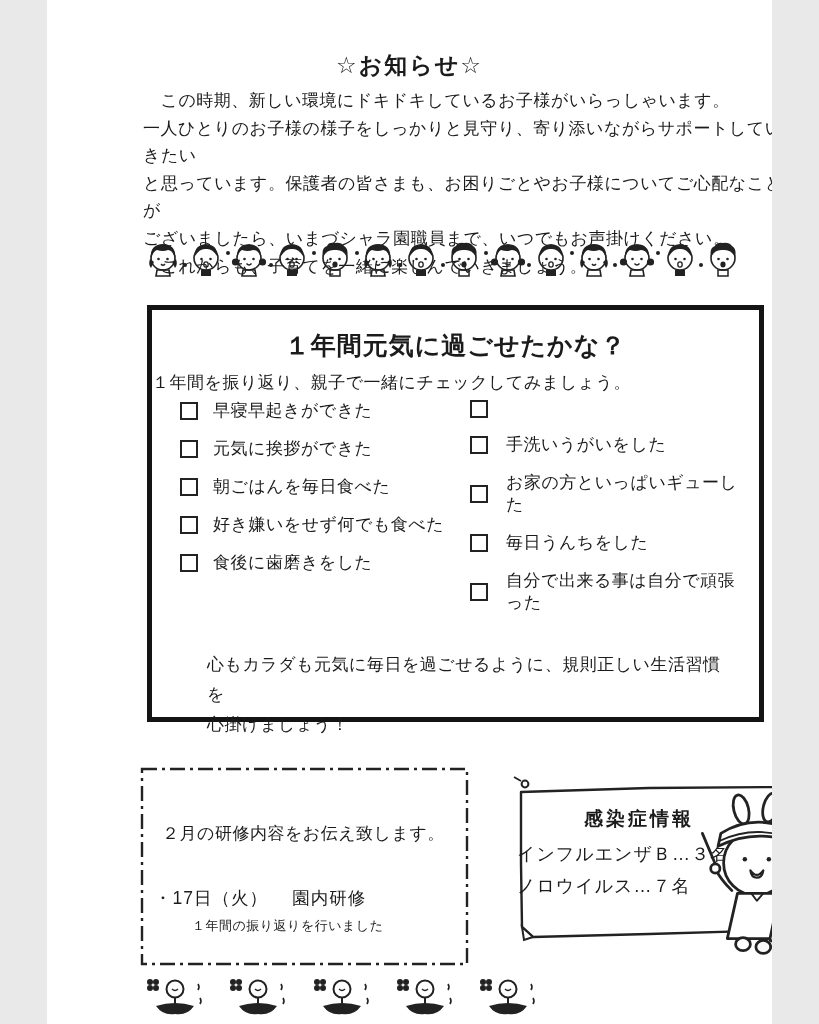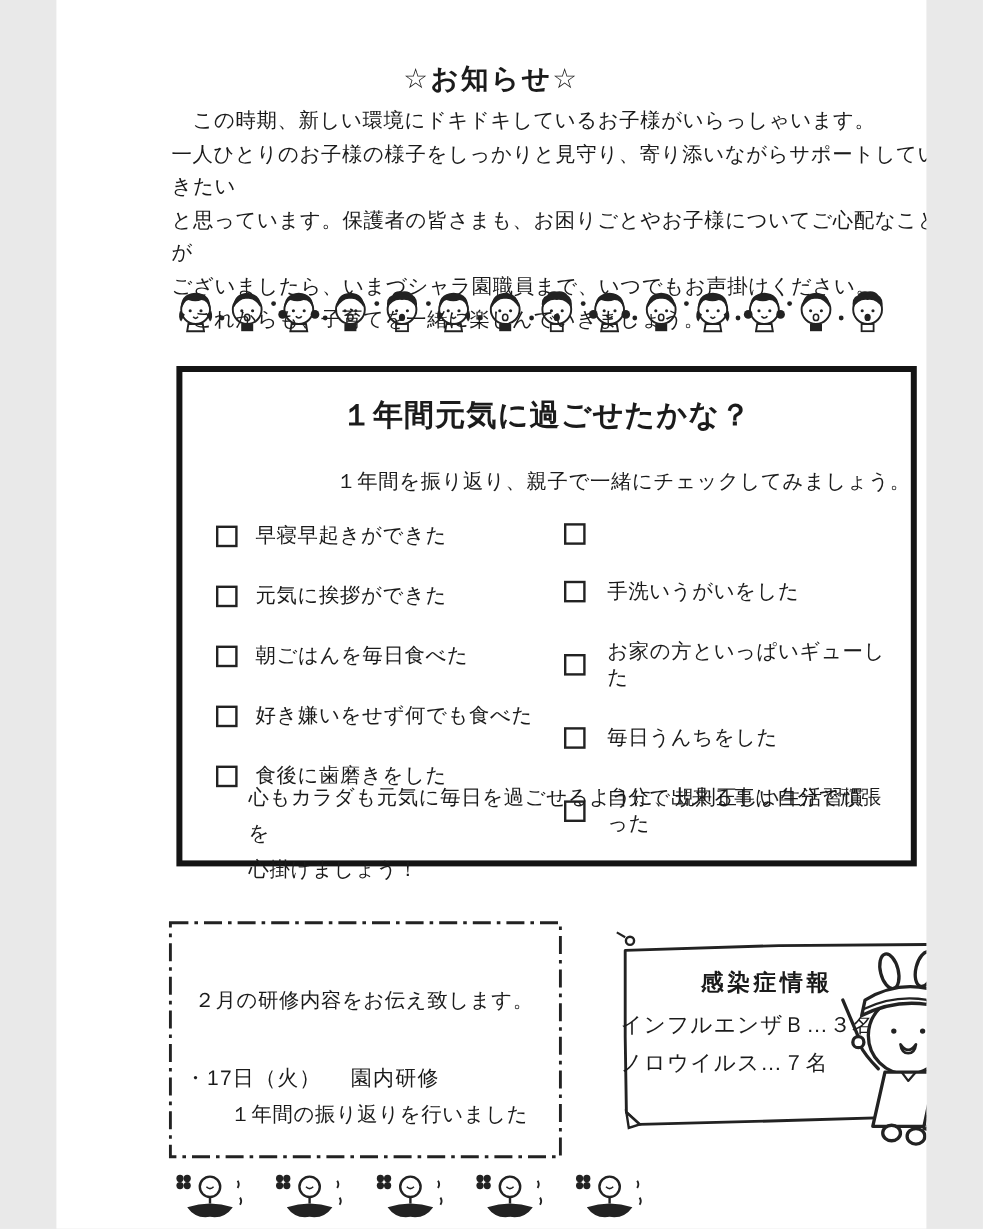--- a/index.html
+++ b/index.html
@@ -28,43 +28,43 @@
   .kid{width:36px;height:42px;}
   .kdot{width:4px;height:4px;border-radius:50%;background:#222;margin-bottom:14px;}
   .kdot.hi{margin-bottom:26px;}
 
   
   .check-box{
     position:absolute;top:305px;left:100px;width:607px;height:407px;
     border:5px solid #141414;background:#fff;
   }
   .cb-title{margin-top:19px;text-align:center;font-size:25px;font-weight:bold;letter-spacing:1px;}
-  .cb-sub{margin-top:28px;text-align:right;font-size:17px;letter-spacing:0.5px;}
+  .cb-sub{margin-top:9px;text-align:left;font-size:17px;letter-spacing:0.5px;}
   .cb-grid{position:absolute;top:90px;left:28px;display:flex;}
-  .cb-col{display:flex;flex-direction:column;gap:28px;width:290px;margin-top:36px;}
+  .cb-col{display:flex;flex-direction:column;gap:16px;width:290px;}
   .cb-col.right{width:280px;}
   .cb-item{display:flex;align-items:center;font-size:17px;letter-spacing:0.5px;line-height:22px;}
   .cbx{
     flex:0 0 auto;width:14px;height:14px;border:2px solid #222;
     margin-right:15px;background:#fff;
   }
   .cb-col.right .cbx{margin-right:18px;}
   .cb-foot{
     position:absolute;left:55px;top:340px;width:520px;
     font-size:17px;line-height:30px;letter-spacing:0.5px;
   }
 
   
   .training-box{position:absolute;top:767px;left:93px;width:329px;height:199px;}
   .frame-svg{position:absolute;top:0;left:0;}
   .t-title{position:absolute;top:20px;left:0;width:100%;text-align:center;
     font-size:20px;font-weight:bold;letter-spacing:2px;}
   .t-line{position:absolute;top:55px;left:22px;font-size:17px;letter-spacing:0.5px;}
   .t-entry{position:absolute;top:119px;left:14px;font-size:17.5px;letter-spacing:1px;}
-  .t-detail{position:absolute;top:150px;left:52px;font-size:17px;letter-spacing:0.5px;}
+  .t-detail{position:absolute;top:150px;left:52px;font-size:13px;letter-spacing:0.5px;}
 
   
   .infection-box{position:absolute;top:768px;left:452px;width:315px;height:200px;}
   .i-title{position:absolute;top:38px;left:40px;width:200px;text-align:center;
     font-size:19px;font-weight:bold;letter-spacing:3px;}
   .i-line1{position:absolute;top:74px;left:18px;font-size:18px;letter-spacing:1px;}
   .i-line2{position:absolute;top:106px;left:18px;font-size:18px;letter-spacing:1px;}
   .rabbit{position:absolute;top:16px;left:196px;}
 
   

